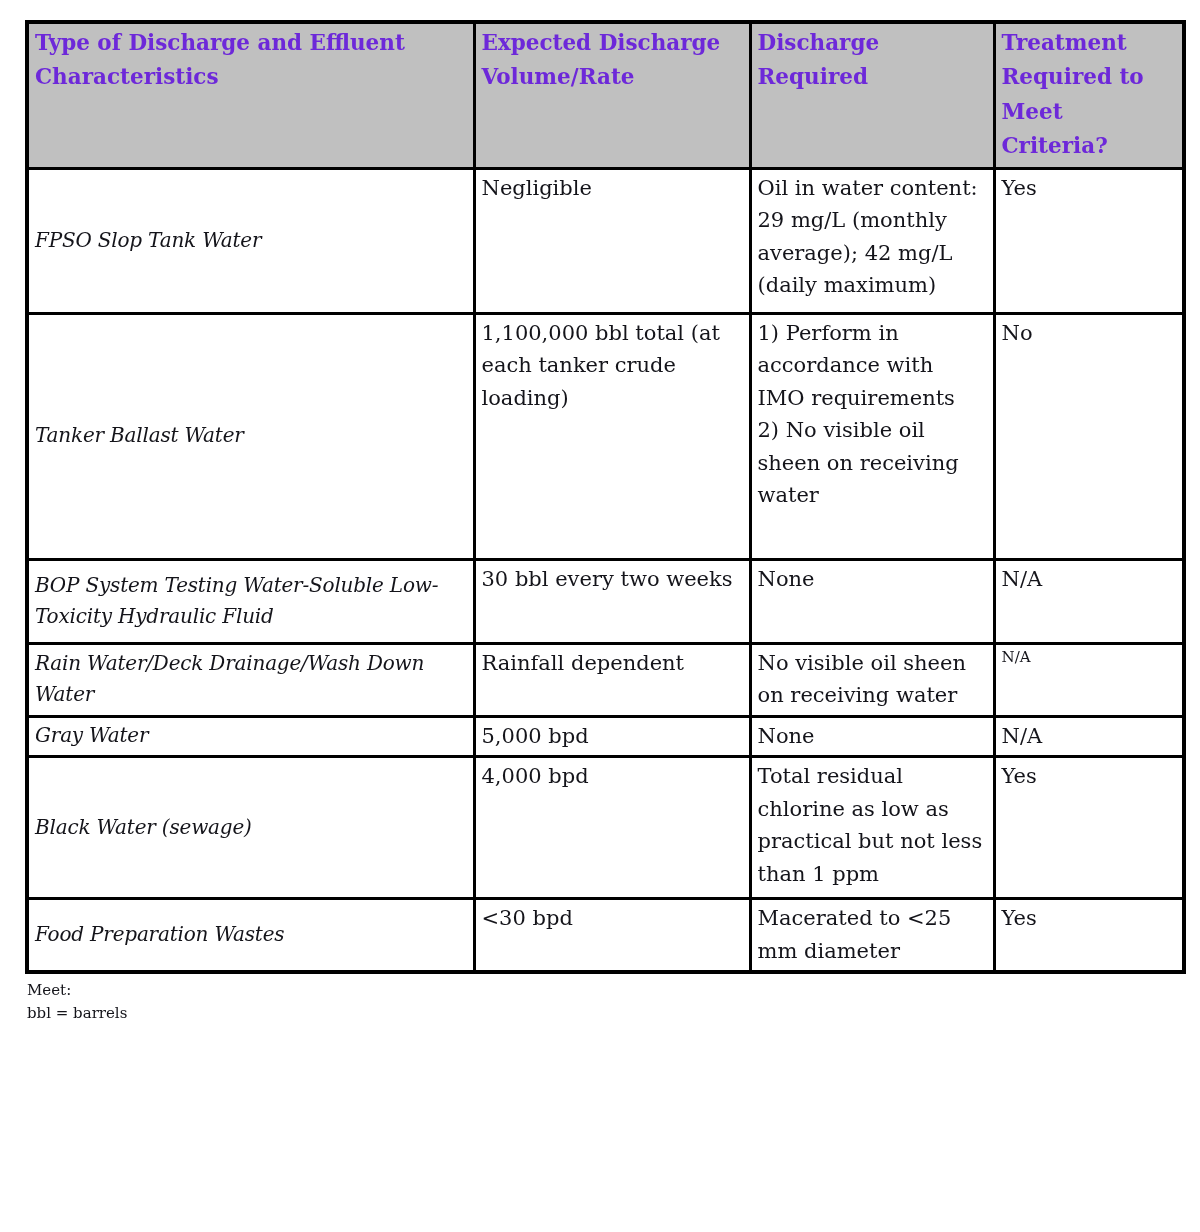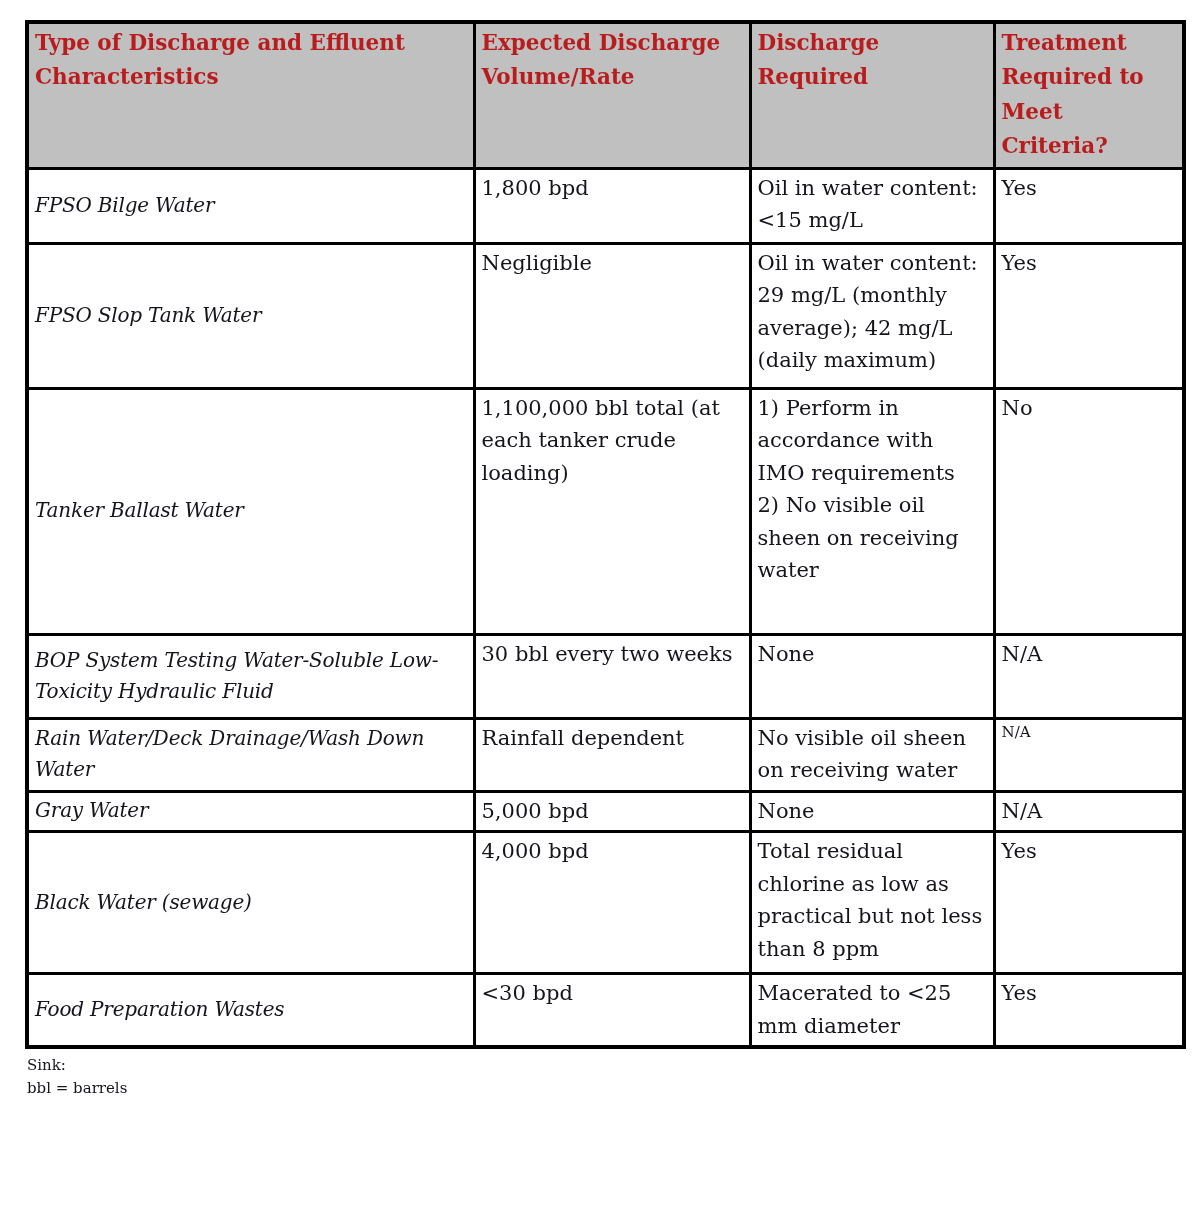--- a/index.html
+++ b/index.html
@@ -27,21 +27,21 @@
     font-size: 21px;
     line-height: 1.55;
     white-space: pre-line;
     text-align: left;
   }
   th {
     background: #c0c0c0;
     font-weight: bold;
     font-size: 21.5px;
     line-height: 1.6;
-    color: #b91c1c;
+    color: #6d28d9;
   }
   thead tr { height: 105px; }
   td.col-type {
     font-style: italic;
     vertical-align: middle;
     font-size: 20px;
     letter-spacing: -0.2px;
   }
   
   tr.r0 { height: 75px; }
@@ -78,26 +78,20 @@
     </colgroup>
     <thead>
       <tr>
         <th>Type of Discharge and Effluent Characteristics</th>
         <th>Expected Discharge Volume/Rate</th>
         <th>Discharge Required</th>
         <th>Treatment Required to Meet Criteria?</th>
       </tr>
     </thead>
     <tbody>
-      <tr class="r0">
-        <td class="col-type">FPSO Bilge Water</td>
-        <td>1,800 bpd</td>
-        <td>Oil in water content: &lt;15 mg/L</td>
-        <td>Yes</td>
-      </tr>
       <tr class="r2">
         <td class="col-type">FPSO Slop Tank Water</td>
         <td>Negligible</td>
         <td>Oil in water content: 29 mg/L (monthly average); 42 mg/L (daily maximum)</td>
         <td>Yes</td>
       </tr>
       <tr class="r4">
         <td class="col-type">Tanker Ballast Water</td>
         <td>1,100,000 bbl total (at each tanker crude loading)</td>
         <td>1) Perform in accordance with IMO requirements
@@ -118,30 +112,30 @@
       </tr>
       <tr class="r7">
         <td class="col-type">Gray Water</td>
         <td>5,000 bpd</td>
         <td>None</td>
         <td>N/A</td>
       </tr>
       <tr class="r8">
         <td class="col-type">Black Water (sewage)</td>
         <td>4,000 bpd</td>
-        <td>Total residual chlorine as low as practical but not less than 8 ppm</td>
+        <td>Total residual chlorine as low as practical but not less than 1 ppm</td>
         <td>Yes</td>
       </tr>
       <tr class="r9">
         <td class="col-type">Food Preparation Wastes</td>
         <td>&lt;30 bpd</td>
         <td>Macerated to &lt;25 mm diameter</td>
         <td>Yes</td>
       </tr>
     </tbody>
   </table>
 
   <div class="notes">
-    <div>Sink:</div>
+    <div>Meet:</div>
     <div>bbl = barrels</div>
 
   </div>
 </div>
 
 </body></html>

